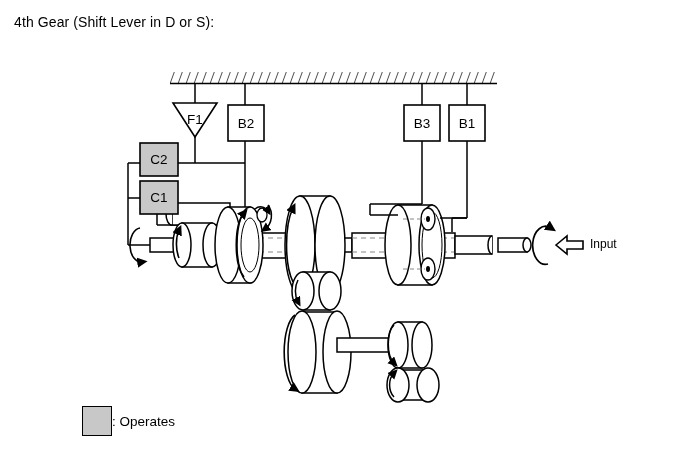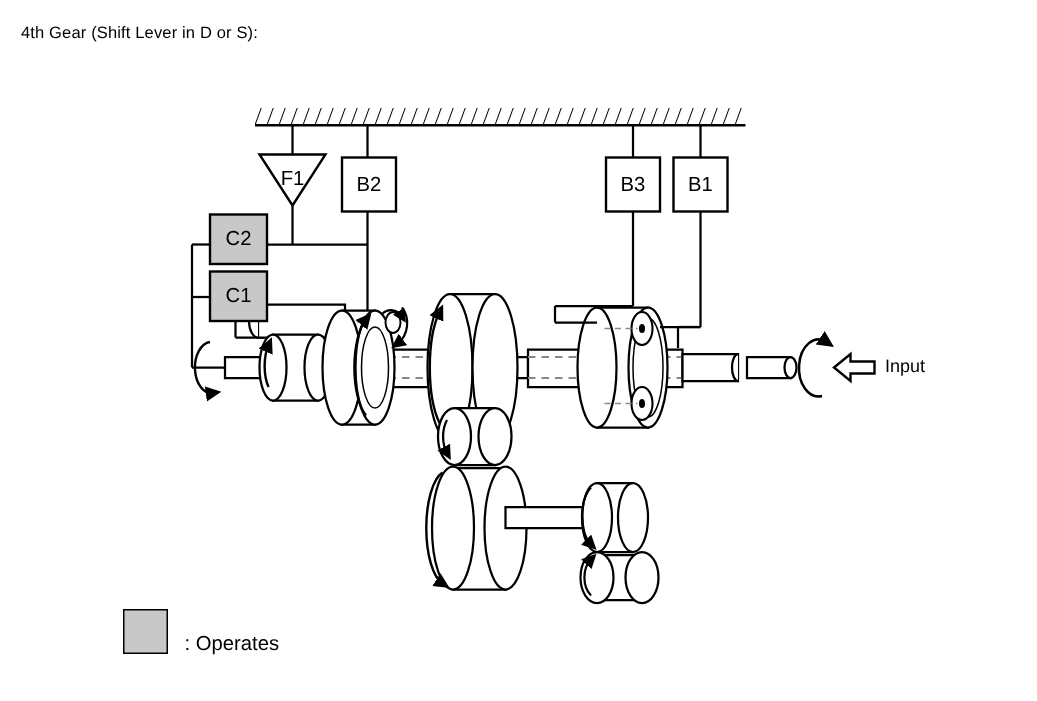--- a/index.html
+++ b/index.html
@@ -6,27 +6,27 @@
   body{
     width:691px;height:467px;
     background:#ffffff;
     font-family:"Liberation Sans", sans-serif;
     color:#000000;
     position:relative;
     overflow:hidden;
   }
   #title{
     position:absolute;left:14px;top:14px;
-    font-size:11px;line-height:16px;
+    font-size:14px;line-height:16px;
     letter-spacing:0.1px;
     white-space:nowrap;
   }
   #legend{
     position:absolute;left:82px;top:406px;
-    display:flex;align-items:flex-end;gap:11px;
+    display:flex;align-items:center;
   }
   #legend .swatch{
     width:30px;height:30px;
     background:#c8c8c8;
     border:1.6px solid #000;
     box-sizing:border-box;
   }
   #legend .ltext{font-size:13.5px;white-space:nowrap;}
   svg#diagram{position:absolute;left:0;top:0;}
   .lbl{font-family:"Liberation Sans", sans-serif;font-size:13.5px;fill:#000;}

